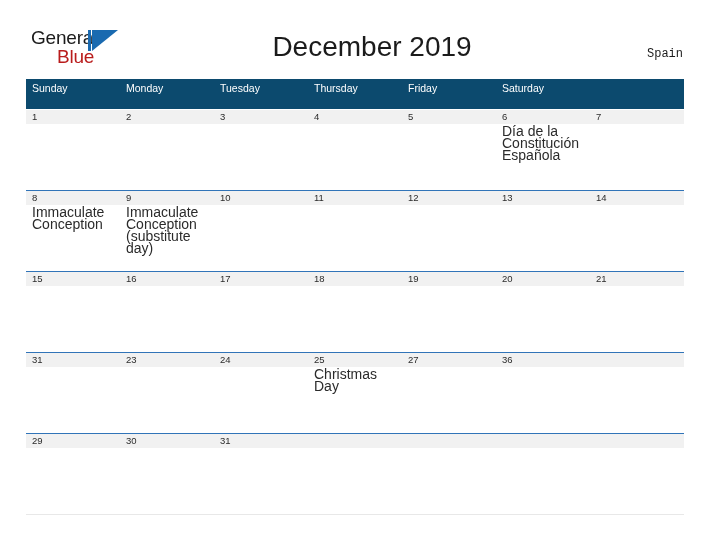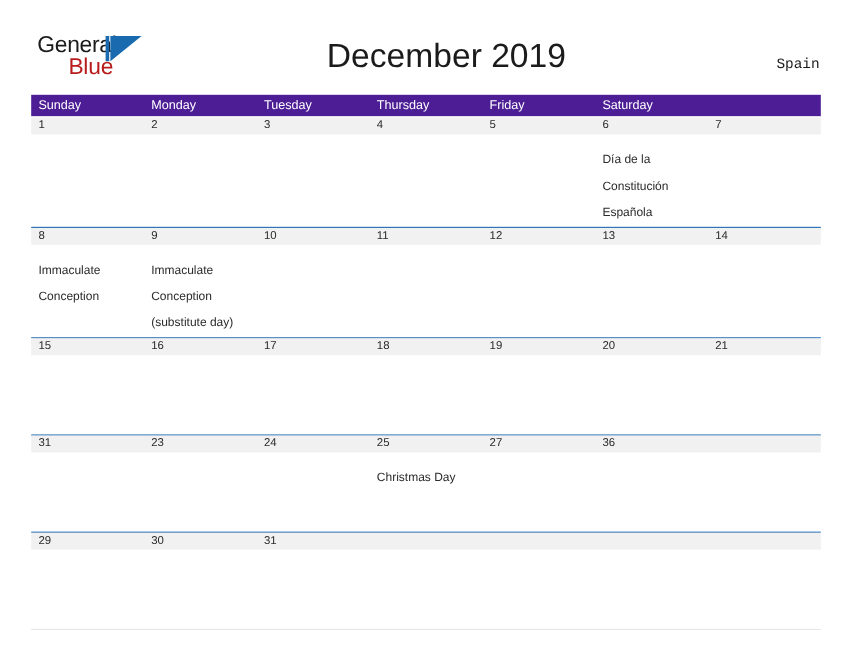--- a/index.html
+++ b/index.html
@@ -104,22 +104,22 @@
   
   .calendar {
     position: absolute;
     left: 26px;
     top: 79px;
     width: 658px;
   }
   .dow-row {
     display: flex;
     width: 658px;
-    height: 18px;
-    background: #4c1d95;
+    height: 30px;
+    background: #0c4a6e;
   }
   .dow-cell {
     width: 94px;
     height: 18px;
     box-sizing: border-box;
     padding-left: 6px;
     font-size: 10.5px;
     line-height: 18px;
     color: #ffffff;
     font-family: "Liberation Sans", sans-serif;
@@ -155,25 +155,25 @@
     min-height: 80px;
   }
   .day-num {
     font-size: 9.5px;
     line-height: 14px;
     color: #2b2b2b;
     font-family: "Liberation Sans", sans-serif;
     height: 14px;
   }
   .day-event {
-    font-size: 10px;
-    line-height: 22px;
+    font-size: 14px;
+    line-height: 12px;
     color: #2b2b2b;
     font-family: "Liberation Sans", sans-serif;
-    padding-top: 11px;
+    padding-top: 1px;
     word-wrap: break-word;
   }
   .day-event:empty { display: none; }
   .week-bottom-edge {
     width: 658px;
     height: 1px;
     background: #e8e8e8;
   }
 </style>
 </head>

